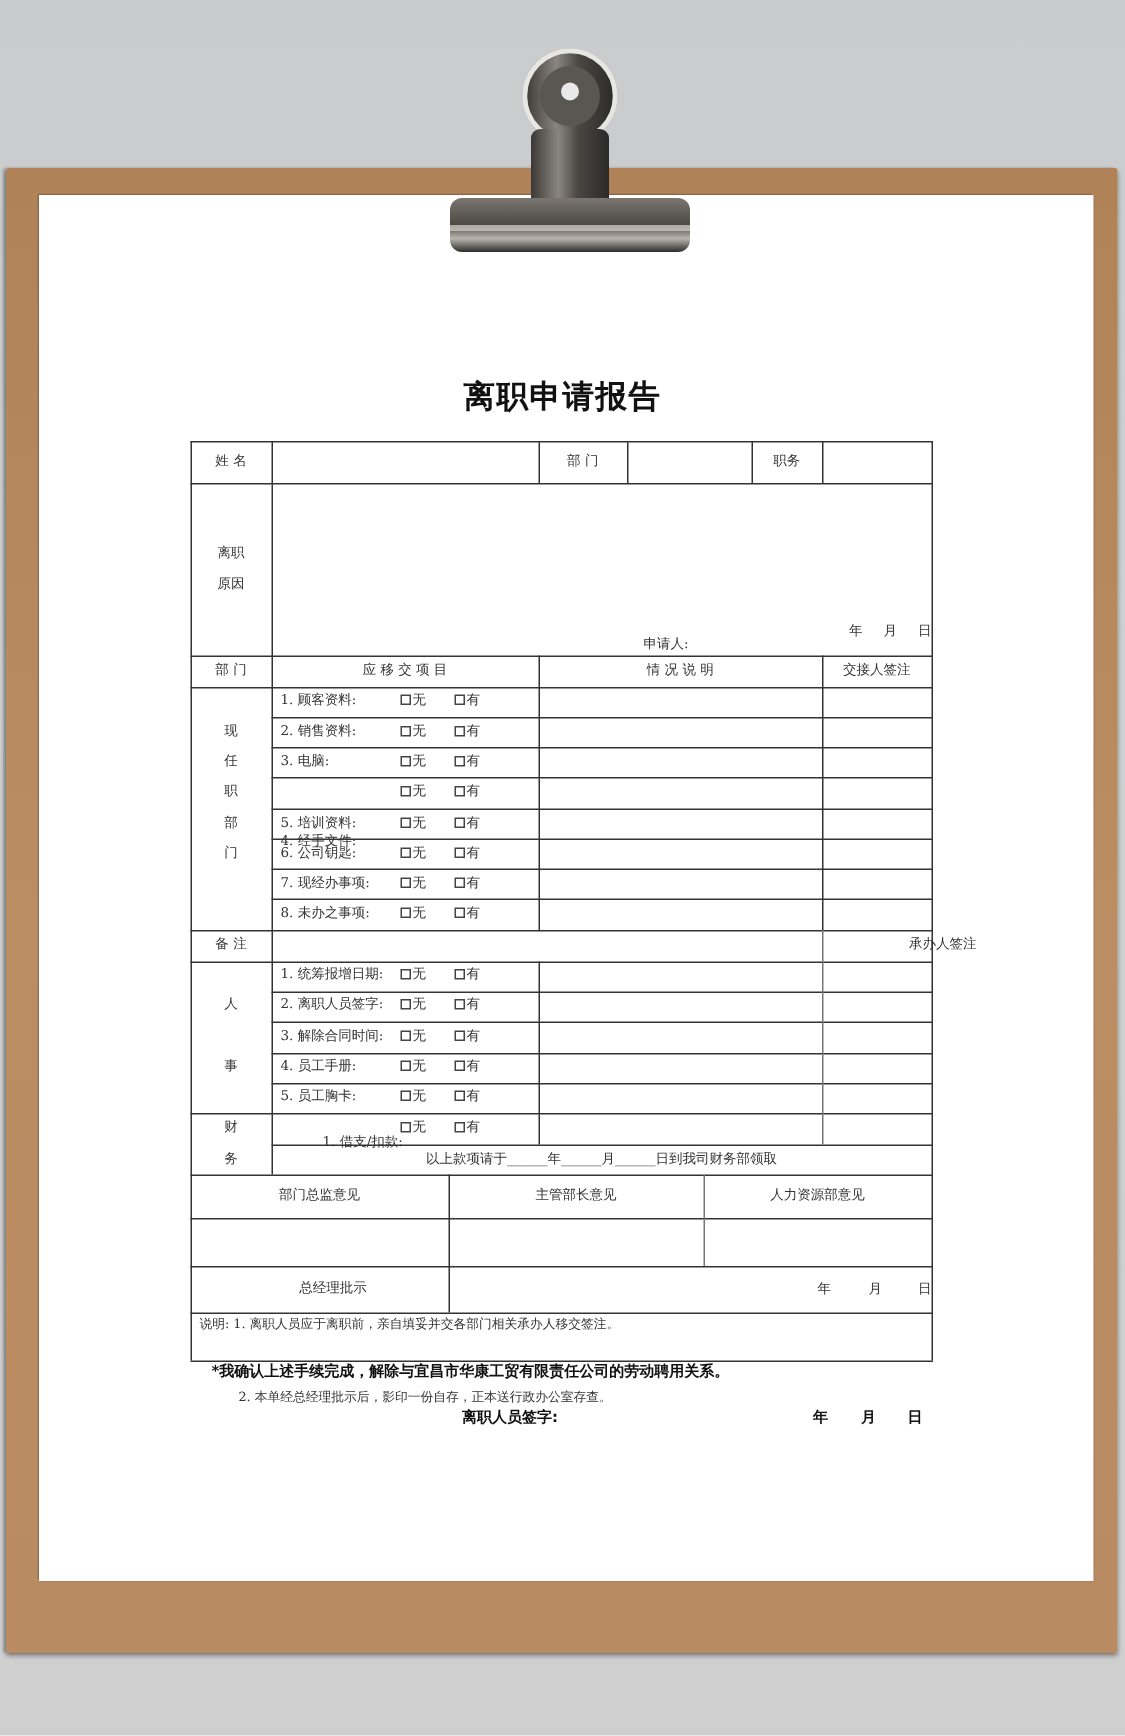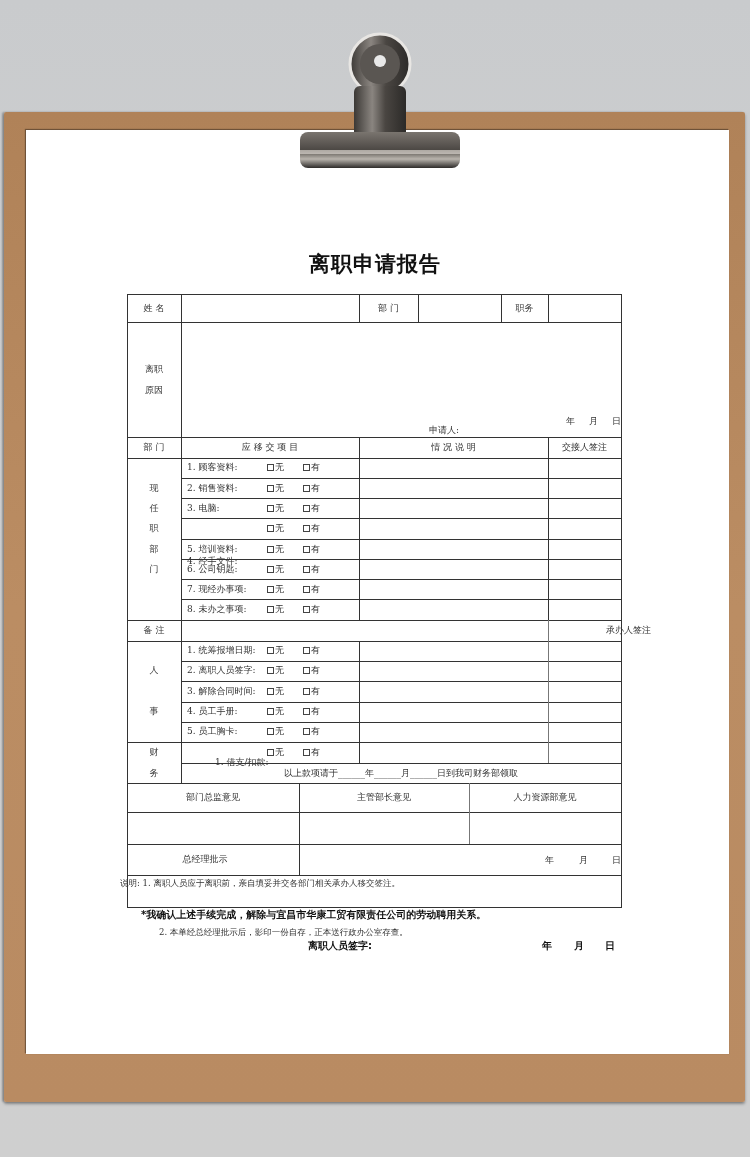--- a/index.html
+++ b/index.html
@@ -178,27 +178,27 @@
 <div class="f" style="left:303px;top:748px;"><span class="chk"></span><span>有</span></div>
 <div class="f c" style="left:181px;width:440px;top:769px;">以上款项请于______年______月______日到我司财务部领取</div>
 
 <div class="f c" style="left:127px;width:172px;top:793px;">部门总监意见</div>
 <div class="f c" style="left:299px;width:170px;top:793px;">主管部长意见</div>
 <div class="f c" style="left:469px;width:152px;top:793px;">人力资源部意见</div>
 <div class="f" style="left:129px;top:814px;width:168px;height:28px;"></div>
 <div class="f" style="left:301px;top:814px;width:166px;height:28px;"></div>
 <div class="f" style="left:471px;top:814px;width:148px;height:28px;"></div>
 
-<div class="f c" style="left:119px;width:172px;top:855px;">总经理批示</div>
+<div class="f c" style="left:136px;width:172px;top:855px;">总经理批示</div>
 <div class="f" style="left:301px;top:846px;width:318px;height:27px;"></div>
 <div class="f" style="left:545px;top:856px;">年</div>
 <div class="f" style="left:579px;top:856px;">月</div>
 <div class="f" style="left:612px;top:856px;">日</div>
 
-<div class="f" style="left:120px;top:879px;font-size:8.5px;">说明: 1. 离职人员应于离职前，亲自填妥并交各部门相关承办人移交签注。</div>
+<div class="f" style="left:133px;top:879px;font-size:8.5px;">说明: 1. 离职人员应于离职前，亲自填妥并交各部门相关承办人移交签注。</div>
 <div class="f" style="left:159px;top:884px;font-size:8.5px;margin-top:44px;">2. 本单经总经理批示后，影印一份自存，正本送行政办公室存查。</div>
 
 <div class="f bold" style="left:141px;top:910px;">*我确认上述手续完成，解除与宜昌市华康工贸有限责任公司的劳动聘用关系。</div>
 <div class="f bold" style="left:308px;top:941px;">离职人员签字:</div>
 <div class="f" style="left:378px;top:936px;width:150px;height:18px;"></div>
 <div class="f bold" style="left:542px;top:941px;">年</div>
 <div class="f bold" style="left:574px;top:941px;">月</div>
 <div class="f bold" style="left:605px;top:941px;">日</div>
 
 </body></html>

